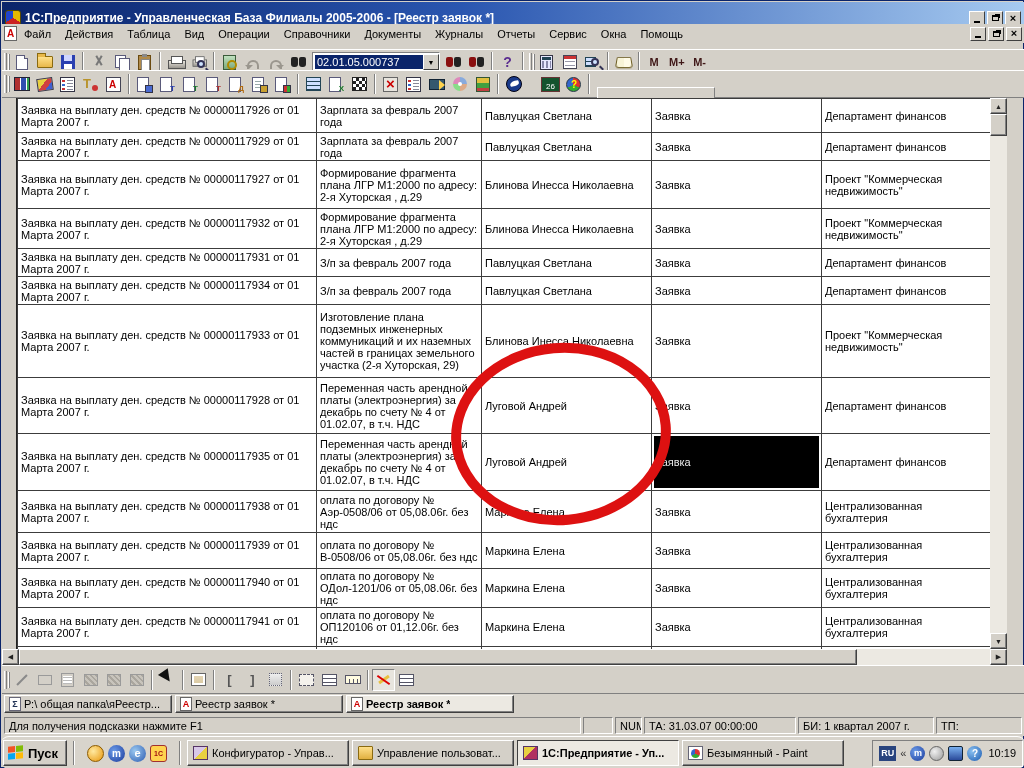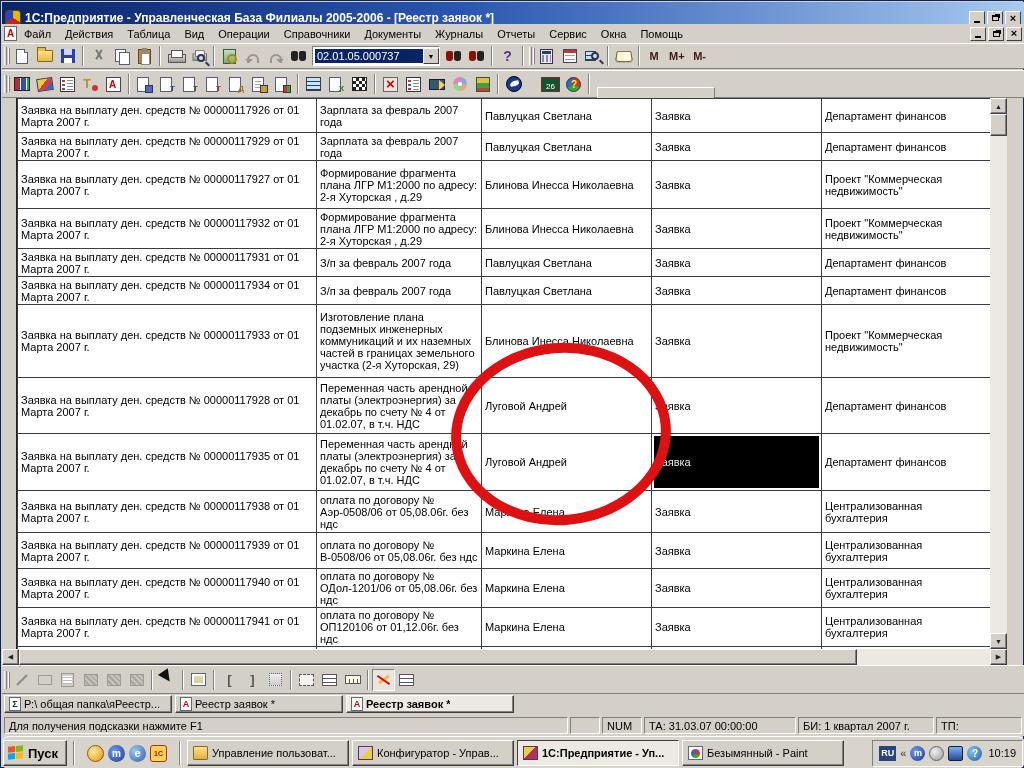--- a/index.html
+++ b/index.html
@@ -17,21 +17,21 @@
   .gl-rest{width:7px;height:6px;border:1px solid #000;border-top-width:2px;box-shadow:2px -2px 0 -1px #000;}
   .gl-x{font-size:11px;line-height:9px;}
 
   
   .menubar{position:absolute;left:1px;top:23px;width:1022px;height:19px;background:#d4d0c8;display:flex;align-items:center;padding:0 2px;}
   .ic-1cdoc{width:13px;height:15px;background:#fff;border:1px solid #666;position:relative;flex:none;display:flex;align-items:center;justify-content:center;color:#c00;font-weight:bold;font-size:10px;line-height:1;}
   .menu-item{padding:2px 7px;cursor:default;}
 
   
   .tb{position:absolute;left:1px;width:1022px;background:#d4d0c8;display:flex;align-items:center;border-top:1px solid #fff;border-bottom:1px solid #808080;}
-  .tb1{top:42px;height:26px;}
+  .tb1{top:48px;height:26px;}
   .tb2{top:69px;height:28px;}
   .grip{width:3px;height:18px;border-left:1px solid #fff;border-right:1px solid #808080;margin:0 3px 0 2px;box-shadow:3px 0 0 -1px #fff,4px 0 0 -1px #808080;}
   .sep{width:2px;height:20px;border-left:1px solid #808080;border-right:1px solid #fff;margin:0 3px;}
   .tbtn{width:23px;height:22px;display:flex;align-items:center;justify-content:center;background:#d4d0c8;border:1px solid #d4d0c8;position:relative;flex:none;}
   .tbtn.pressed{border-color:#808080 #fff #fff #808080;background:#e8e5de;}
   .mbtn{height:20px;min-width:22px;padding:0 3px;display:flex;align-items:center;justify-content:center;font-weight:bold;color:#401818;font-size:11px;background:#d4d0c8;border:1px solid #d4d0c8;}
   .txtbtn{height:38px;padding:0 8px;display:flex;align-items:center;background:#d4d0c8;border:1px solid;border-color:#fff #808080 #808080 #fff;margin-left:4px;margin-top:44px;}
 
   
   .pg{width:12px;height:15px;background:#fff;border:1px solid #5a5a7a;position:relative;}
@@ -616,21 +616,21 @@
       </div>
       <div class="mditab active">
         <span class="ic-1cdoc">А</span>
         <span style="overflow: hidden;">Реестр заявок  *</span>
       </div>
     </div>
 
   <div class="statusbar">
     <div class="spanel" style="flex:1;">Для получения подсказки нажмите F1</div>
     <div class="spanel" style="width:30px;"></div>
-    <div class="spanel" style="width:40px;">NUM</div>
+    <div class="spanel" style="width:27px;">NUM</div>
     <div class="spanel" style="width:152px;">ТА: 31.03.07  00:00:00</div>
     <div class="spanel" style="width:136px;">БИ: 1 квартал 2007 г.</div>
     <div class="spanel" style="width:86px;">ТП:</div>
   </div>
 
   <div class="taskbar">
     <div class="startbtn">
       <span class="winflag">
         <span style="background:#f35325;"></span>
           <span style="background:#81bc06;"></span>
@@ -642,26 +642,26 @@
     <div class="sep" style="height:24px;"></div>
     <div class="qlaunch">
       <span class="ql" style="background:radial-gradient(circle at 35% 35%,#ffe9a0,#e8960a);border:1px solid #8a5a00;border-radius:50%;"></span>
       <span class="ql" style="background:radial-gradient(circle at 35% 35%,#6a9ae8,#1a3a9a);border-radius:50%;color:#fff;font-size:10px;font-weight:bold;display:flex;align-items:center;justify-content:center;">m</span>
       <span class="ql" style="background:radial-gradient(circle at 35% 35%,#9ac8f0,#2a5ab0);border-radius:50%;color:#fff;font-size:11px;font-weight:bold;display:flex;align-items:center;justify-content:center;">e</span>
       <span class="ql" style="background:#ffd34e;border:1px solid #a03030;color:#a01010;font-size:7px;font-weight:bold;display:flex;align-items:center;justify-content:center;">1С</span>
     </div>
     <div class="sep" style="height:24px;"></div>
     <div style="display:flex;gap:3px;">
         <div class="taskbtn">
+          <span class="tk ic-tconfig"></span>
+          <span style="overflow: hidden;">Конфигуратор - Управ...</span>
+        </div>
+        <div class="taskbtn">
           <span class="tk ic-tfolder"></span>
           <span style="overflow: hidden;">Управление пользоват...</span>
-        </div>
-        <div class="taskbtn">
-          <span class="tk ic-tconfig"></span>
-          <span style="overflow: hidden;">Конфигуратор - Управ...</span>
         </div>
         <div class="taskbtn active">
           <span class="tk ic-t1c"></span>
           <span style="overflow: hidden;">1С:Предприятие - Уп...</span>
         </div>
         <div class="taskbtn">
           <span class="tk ic-tpaint"></span>
           <span style="overflow: hidden;">Безымянный - Paint</span>
         </div>
       </div>

